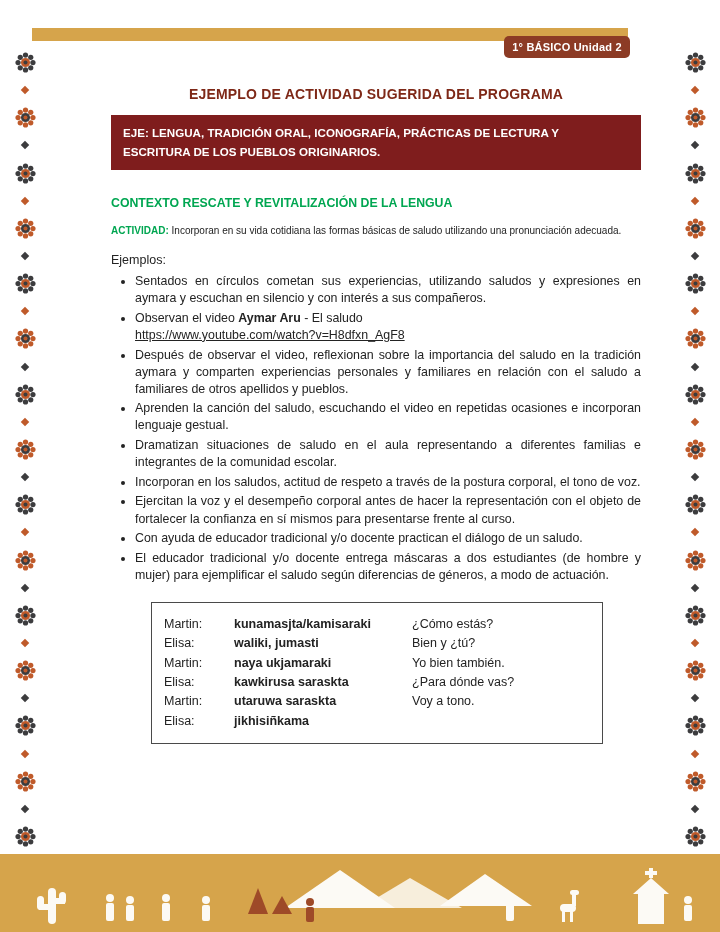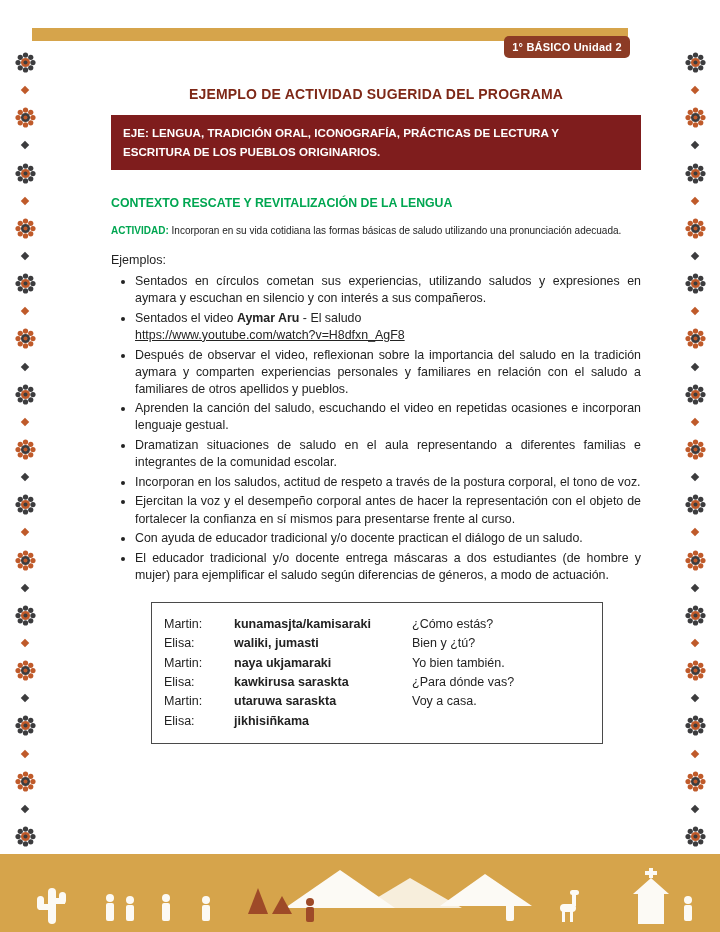--- a/index.html
+++ b/index.html
@@ -535,21 +535,21 @@
 
     <h2 class="context-heading">CONTEXTO RESCATE Y REVITALIZACIÓN DE LA LENGUA</h2>
 
     <p class="activity"><span class="activity-label">ACTIVIDAD:</span><span> Incorporan en su vida cotidiana las formas básicas de saludo utilizando una pronunciación adecuada.</span></p>
 
     <p class="examples-label">Ejemplos:</p>
 
     <ul class="bullets">
       <li><span>Sentados en círculos cometan sus experiencias, utilizando saludos y expresiones en aymara y escuchan en silencio y con interés a sus compañeros.</span></li>
       <li>
-        <span>Sentados el video </span><b>Aymar Aru</b><span> - El saludo</span><br>
+        <span>Observan el video </span><b>Aymar Aru</b><span> - El saludo</span><br>
         <a href="#" class="video-link">https://www.youtube.com/watch?v=H8dfxn_AgF8</a>
       </li>
       <li><span>Después de observar el video, reflexionan sobre la importancia del saludo en la tradición aymara y comparten experiencias personales y familiares en relación con el saludo a familiares de otros apellidos y pueblos.</span></li>
       <li><span>Aprenden la canción del saludo, escuchando el video en repetidas ocasiones e incorporan lenguaje gestual.</span></li>
       <li><span>Dramatizan situaciones de saludo en el aula representando a diferentes familias e integrantes de la comunidad escolar.</span></li>
       <li><span>Incorporan en los saludos, actitud de respeto a través de la postura corporal, el tono de voz.</span></li>
       <li><span>Ejercitan la voz y el desempeño corporal antes de hacer la representación con el objeto de fortalecer la confianza en sí mismos para presentarse frente al curso.</span></li>
       <li><span>Con ayuda de educador tradicional y/o docente practican el diálogo de un saludo.</span></li>
       <li><span>El educador tradicional y/o docente entrega máscaras a dos estudiantes (de hombre y mujer) para ejemplificar el saludo según diferencias de géneros, a modo de actuación.</span></li>
     </ul>
@@ -571,21 +571,21 @@
         <span class="spanish">Yo bien también.</span>
       </div>
       <div class="dialogue-row">
         <span class="speaker">Elisa:</span>
         <span class="aymara">kawkirusa saraskta</span>
         <span class="spanish">¿Para dónde vas?</span>
       </div>
       <div class="dialogue-row">
         <span class="speaker">Martin:</span>
         <span class="aymara">utaruwa saraskta</span>
-        <span class="spanish">Voy a casa.</span>
+        <span class="spanish">Voy a tono.</span>
       </div>
       <div class="dialogue-row">
         <span class="speaker">Elisa:</span>
         <span class="aymara">jikhisiñkama</span>
       </div>
     </div>
 
   </div>
 
   <div class="bottom-band">

